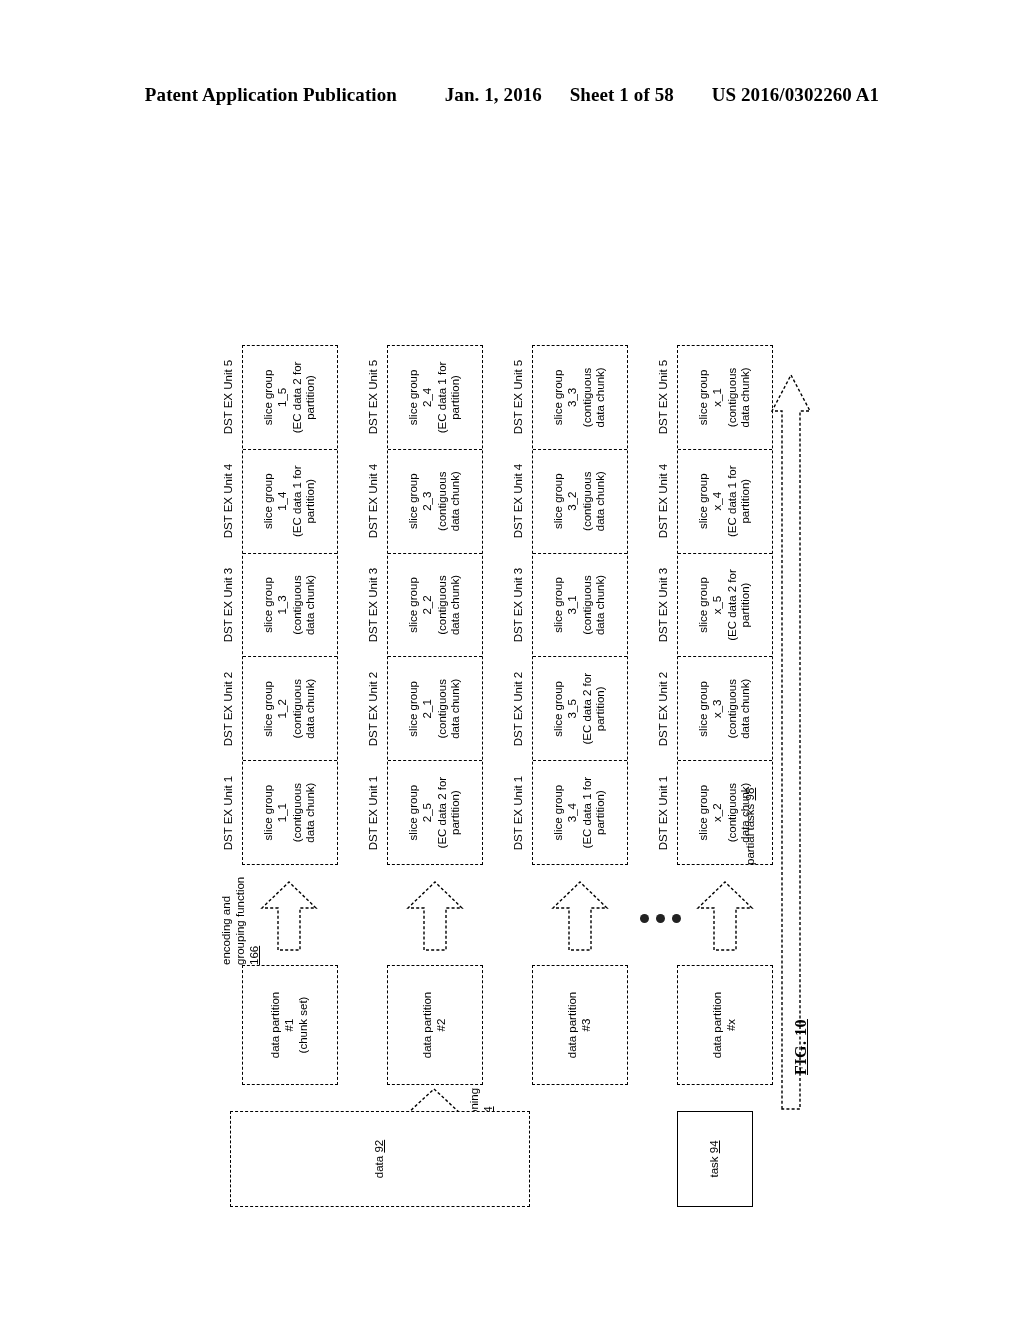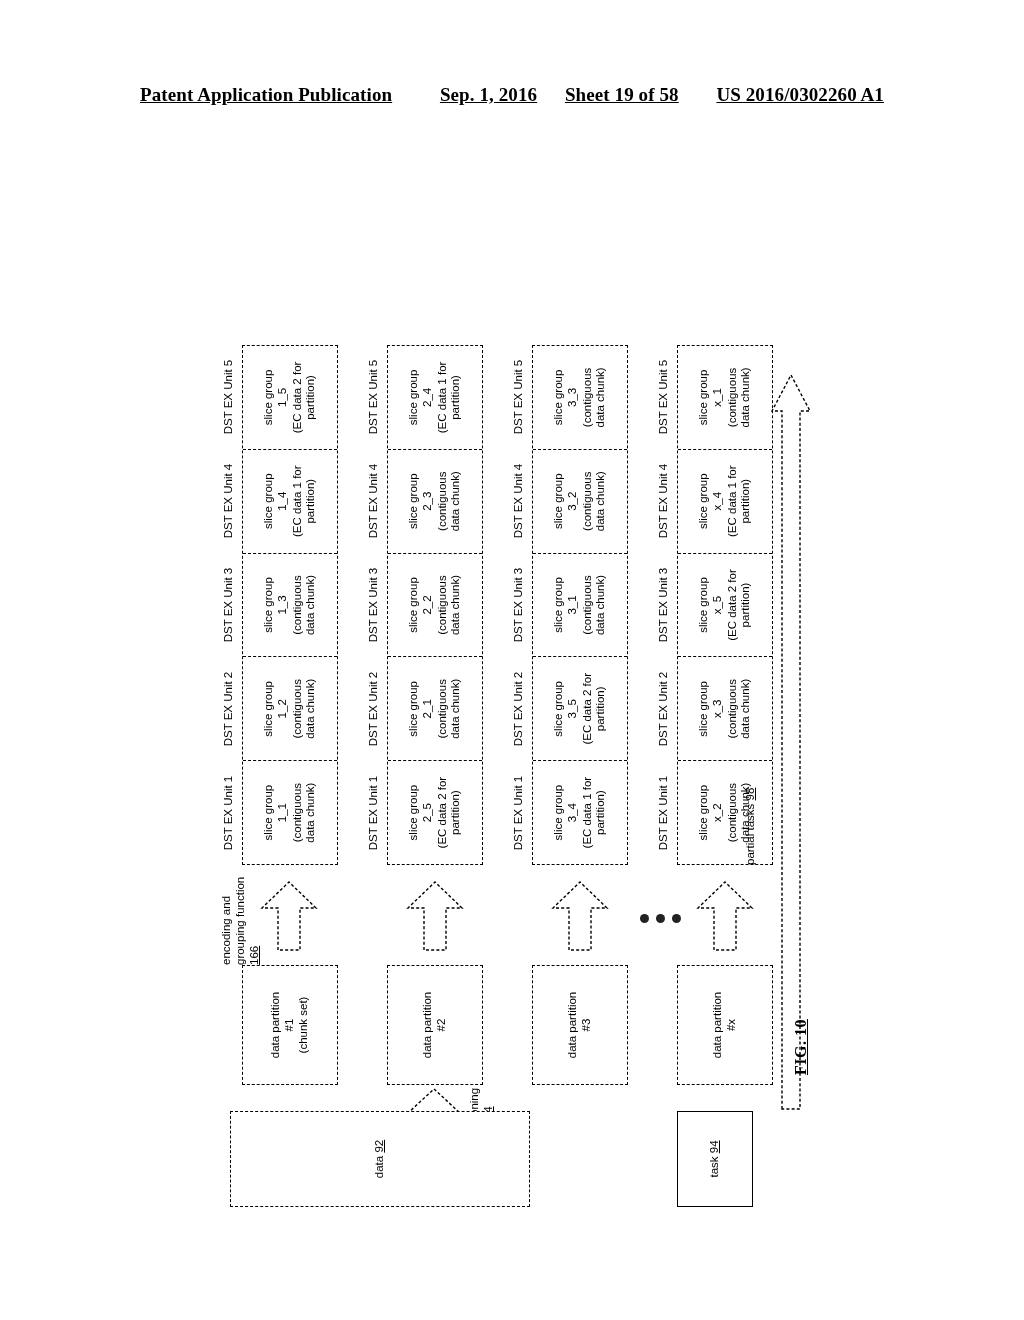--- a/index.html
+++ b/index.html
@@ -1,21 +1,21 @@
 <!DOCTYPE html>
 <html><head>
 <meta charset="utf-8">
 <style>
   html,body{margin:0;padding:0;background:#fff;}
   body{width:1024px;height:1320px;font-family:"Liberation Sans",sans-serif;color:#000;position:relative;overflow:hidden;}
 
   
   .pub-header{position:absolute;left:0;top:84px;width:1024px;text-align:center;
     font-family:"Liberation Serif",serif;font-weight:bold;font-size:19px;letter-spacing:.1px;}
-  .pub-header span{display:inline-block;vertical-align:baseline;text-decoration:underline;}
+  .pub-header span{display:inline-block;vertical-align:baseline;}
   .hdr-gap1{width:38px;}
   .hdr-gap2{width:18px;}
   .hdr-gap3{width:28px;}
 
   
   
   #figure-stage{position:absolute;left:512px;top:690px;width:1010px;height:640px;
     transform:translate(-50%,-50%) rotate(-90deg);}
 
   .fig-inner{position:relative;width:1010px;height:640px;}
@@ -57,23 +57,23 @@
   .boxlabel{display:flex;align-items:center;justify-content:center;height:100%;width:100%;
     font-size:11.5px;text-align:center;line-height:1.2;}
   .boxlabel .u{text-decoration:underline;}
 </style>
 </head>
 <body>
 
 <div class="pub-header">
   <span>Patent Application Publication</span>
   <span class="hdr-gap1"></span>
-  <span>Sep. 1, 2016</span>
+  <span>Jan. 1, 2016</span>
   <span class="hdr-gap2"></span>
-  <span>Sheet 19 of 58</span>
+  <span>Sheet 1 of 58</span>
   <span class="hdr-gap3"></span>
   <span>US 2016/0302260 A1</span>
 </div>
 
 <div id="figure-stage">
   <div class="fig-inner" id="fig-inner">
 
     <div class="unitlabels" style="left:330px; top:30px; width:520px;">
       <div class="ul">DST EX Unit 1</div>
       <div class="ul">DST EX Unit 2</div>

